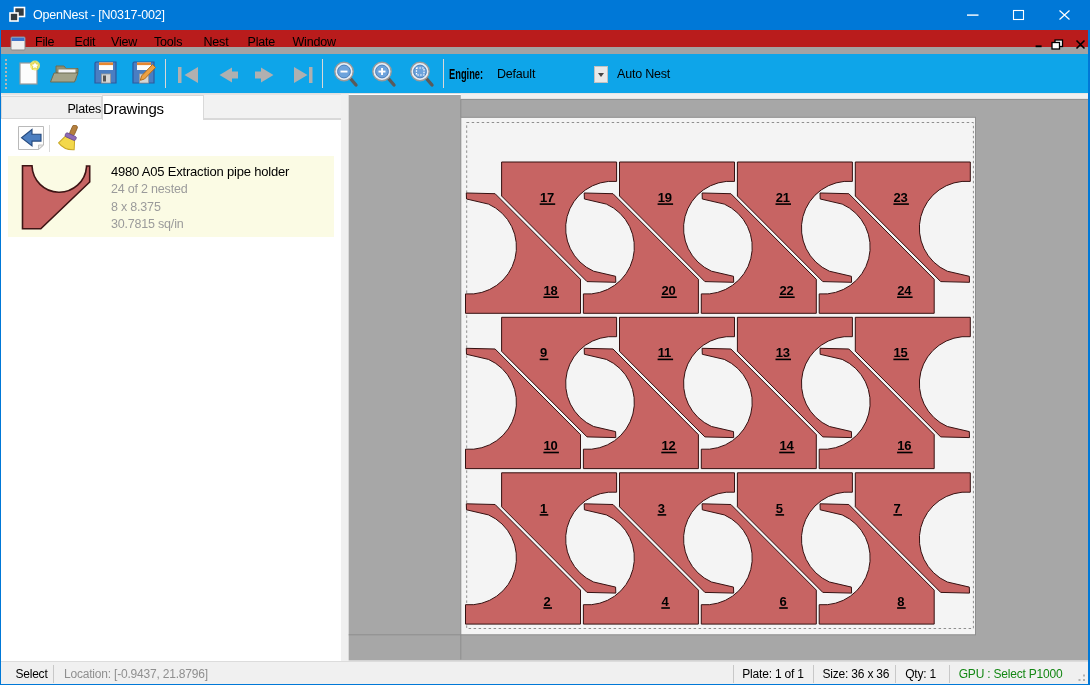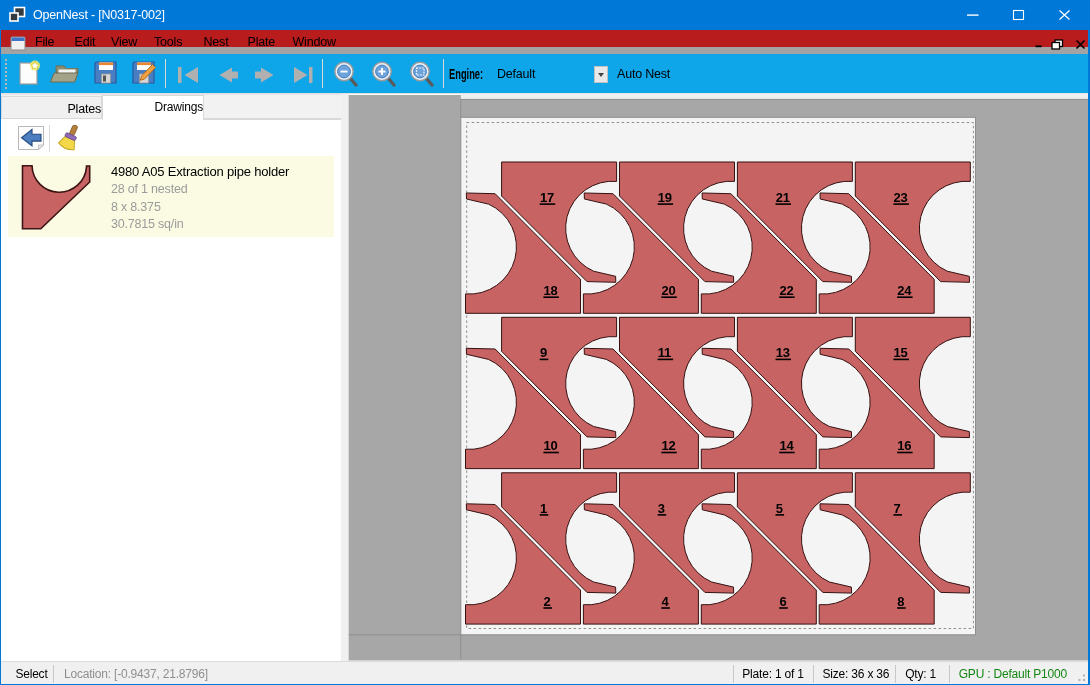--- a/index.html
+++ b/index.html
@@ -109,36 +109,36 @@
     <svg width="12" height="15">
         <path d="M3,6 h6 l-3,4 z" fill="#444"></path>
       </svg>
   </div>
   <div class="abs" style="left:617px;top:13px;font-size:12.5px">Auto Nest</div>
 </div>
 
 <div class="abs" style="left:0;top:94px;width:348.7px;height:566.5px;background:#fff">
   <div class="abs" style="left:0;top:0;width:348.7px;height:24.8px;background:#f2f2f2;border-top:1px solid #e5e5e5;border-bottom:1px solid #d9d9d9"></div>
   <div class="abs" style="left:1px;top:1.5px;width:101px;height:23.3px;background:#f0f0f0;border:1px solid #d9d9d9;text-align:right;font-size:12.5px;padding-top:5px">Plates</div>
-  <div class="abs" style="left:102px;top:0.5px;width:102px;height:25.3px;background:#fff;border:1px solid #d9d9d9;border-bottom:none;text-align:right;font-size:12px;padding-top:4.5px">Drawings</div>
+  <div class="abs" style="left:102px;top:0.5px;width:102px;height:25.3px;background:#fff;border:1px solid #d9d9d9;border-bottom:none;text-align:left;font-size:15px;padding-top:4.5px">Drawings</div>
   <div class="abs" style="left:204px;top:24.8px;width:144.7px;height:1px;background:#d9d9d9"></div>
   <svg width="120" height="34" style="position:absolute;left:0;top:31px">
     <path d="M18.5,1.5 h25 v18.5 l-5,4.5 h-20 z" fill="#fdfdfd" stroke="#b9b9b9" stroke-width="1"></path>
       <path d="M43.5,20 l-5,4.5 v-4.5 z" fill="#e8e8e8" stroke="#b9b9b9" stroke-width="0.8"></path>
     <path d="M41,9.3 L32,9.3 L32,4.5 L21.5,12.7 L32,20.9 L32,16.1 L41,16.1 Z" fill="#4d7fc0" stroke="#24497e" stroke-width="1.1"></path>
     <line x1="49.5" y1="0" x2="49.5" y2="27" stroke="#d9d9d9" stroke-width="1"></line>
     <g transform="translate(57,-1) rotate(24 13 13)">
       <rect x="11" y="0" width="5" height="11" rx="2" fill="#b5803e" stroke="#8a5d24" stroke-width="0.8"></rect>
       <path d="M8.5,14 h10 l3.5,9 q-9,4.5 -17,0 z" fill="#f3d84a" stroke="#c9a826" stroke-width="1"></path>
       <rect x="7.8" y="10.3" width="11.4" height="4.2" rx="1.5" fill="#8e6bb5" stroke="#6a4b8e" stroke-width="0.8"></rect>
     </g>
   </svg>
   <div class="abs" style="left:8px;top:61.5px;width:326px;height:81.5px;background:#fbfbe4"></div>
   <div class="abs" style="left:111px;top:70px;font-size:13px;font-weight:normal">4980 A05 Extraction pipe holder</div>
-  <div class="abs" style="left:111px;top:88px;font-size:12.5px;color:#9b9b9b">28 of 1 nested</div>
+  <div class="abs" style="left:111px;top:88px;font-size:12.5px;color:#9b9b9b">24 of 2 nested</div>
   <div class="abs" style="left:111px;top:105.5px;font-size:12.5px;color:#9b9b9b">8 x 8.375</div>
   <div class="abs" style="left:111px;top:123px;font-size:12.5px;color:#9b9b9b">30.7815 sq/in</div>
 </div>
 <svg width="74" height="70" viewBox="0 0 74 70" style="position:absolute;left:21;top:163">
 <path d="M1.5,2.8 H11 A27.3 27.3 0 0 0 65.5,4.1 L65.5,3 L68.7,3 L68.7,19 L19.8,65.8 H1.5 Z" fill="#c76463" stroke="#3d1414" stroke-width="1.6"></path>
 </svg>
 <div class="abs" style="left:341.2px;top:94px;width:7.5px;height:566.5px;background:#f0f0f0"></div>
 <svg width="1090" height="685" viewBox="0 0 1090 685" style="position:absolute;left:0;top:0">
 <rect x="348.7" y="95" width="740.3" height="565.5" fill="#a7a7a7"></rect>
 <rect x="460.8" y="93.6" width="628.2" height="5.5" fill="#f0f0f0"></rect>
@@ -229,21 +229,21 @@
   <div class="abs" style="left:15.4px;top:5px;font-size:12px;color:#000">Select</div>
   <div class="abs" style="left:52.9px;top:3px;width:1px;height:18px;background:#c8c8c8"></div>
   <div class="abs" style="left:64px;top:5px;font-size:12px;color:#8f8f8f">Location: [-0.9437, 21.8796]</div>
   <div class="abs" style="left:732.6px;top:3px;width:1px;height:18px;background:#c8c8c8"></div>
   <div class="abs" style="left:742.3px;top:5px;font-size:12px;color:#000">Plate: 1 of 1</div>
   <div class="abs" style="left:812.8px;top:3px;width:1px;height:18px;background:#c8c8c8"></div>
   <div class="abs" style="left:822.5px;top:5px;font-size:12px;color:#000">Size: 36 x 36</div>
   <div class="abs" style="left:895.4px;top:3px;width:1px;height:18px;background:#c8c8c8"></div>
   <div class="abs" style="left:905.2px;top:5px;font-size:12px;color:#000">Qty: 1</div>
   <div class="abs" style="left:948.9px;top:3px;width:1px;height:18px;background:#c8c8c8"></div>
-  <div class="abs" style="left:958.7px;top:5px;font-size:12px;color:#138713">GPU : Default P1000</div>
+  <div class="abs" style="left:958.7px;top:5px;font-size:12px;color:#138713">GPU : Select P1000</div>
   <svg width="14" height="14" style="position:absolute;left:1074px;top:8px">
     <g fill="#b0b0b0">
         <rect x="9" y="9" width="2" height="2"></rect>
         <rect x="9" y="4.5" width="2" height="2"></rect>
         <rect x="4.5" y="9" width="2" height="2"></rect>
       </g>
   </svg>
 </div>
 <div class="abs" style="left:0;top:29.5px;width:1px;height:655.5px;background:#0078d7"></div>
 <div class="abs" style="left:1088px;top:29.5px;width:2px;height:655.5px;background:#0078d7"></div>

